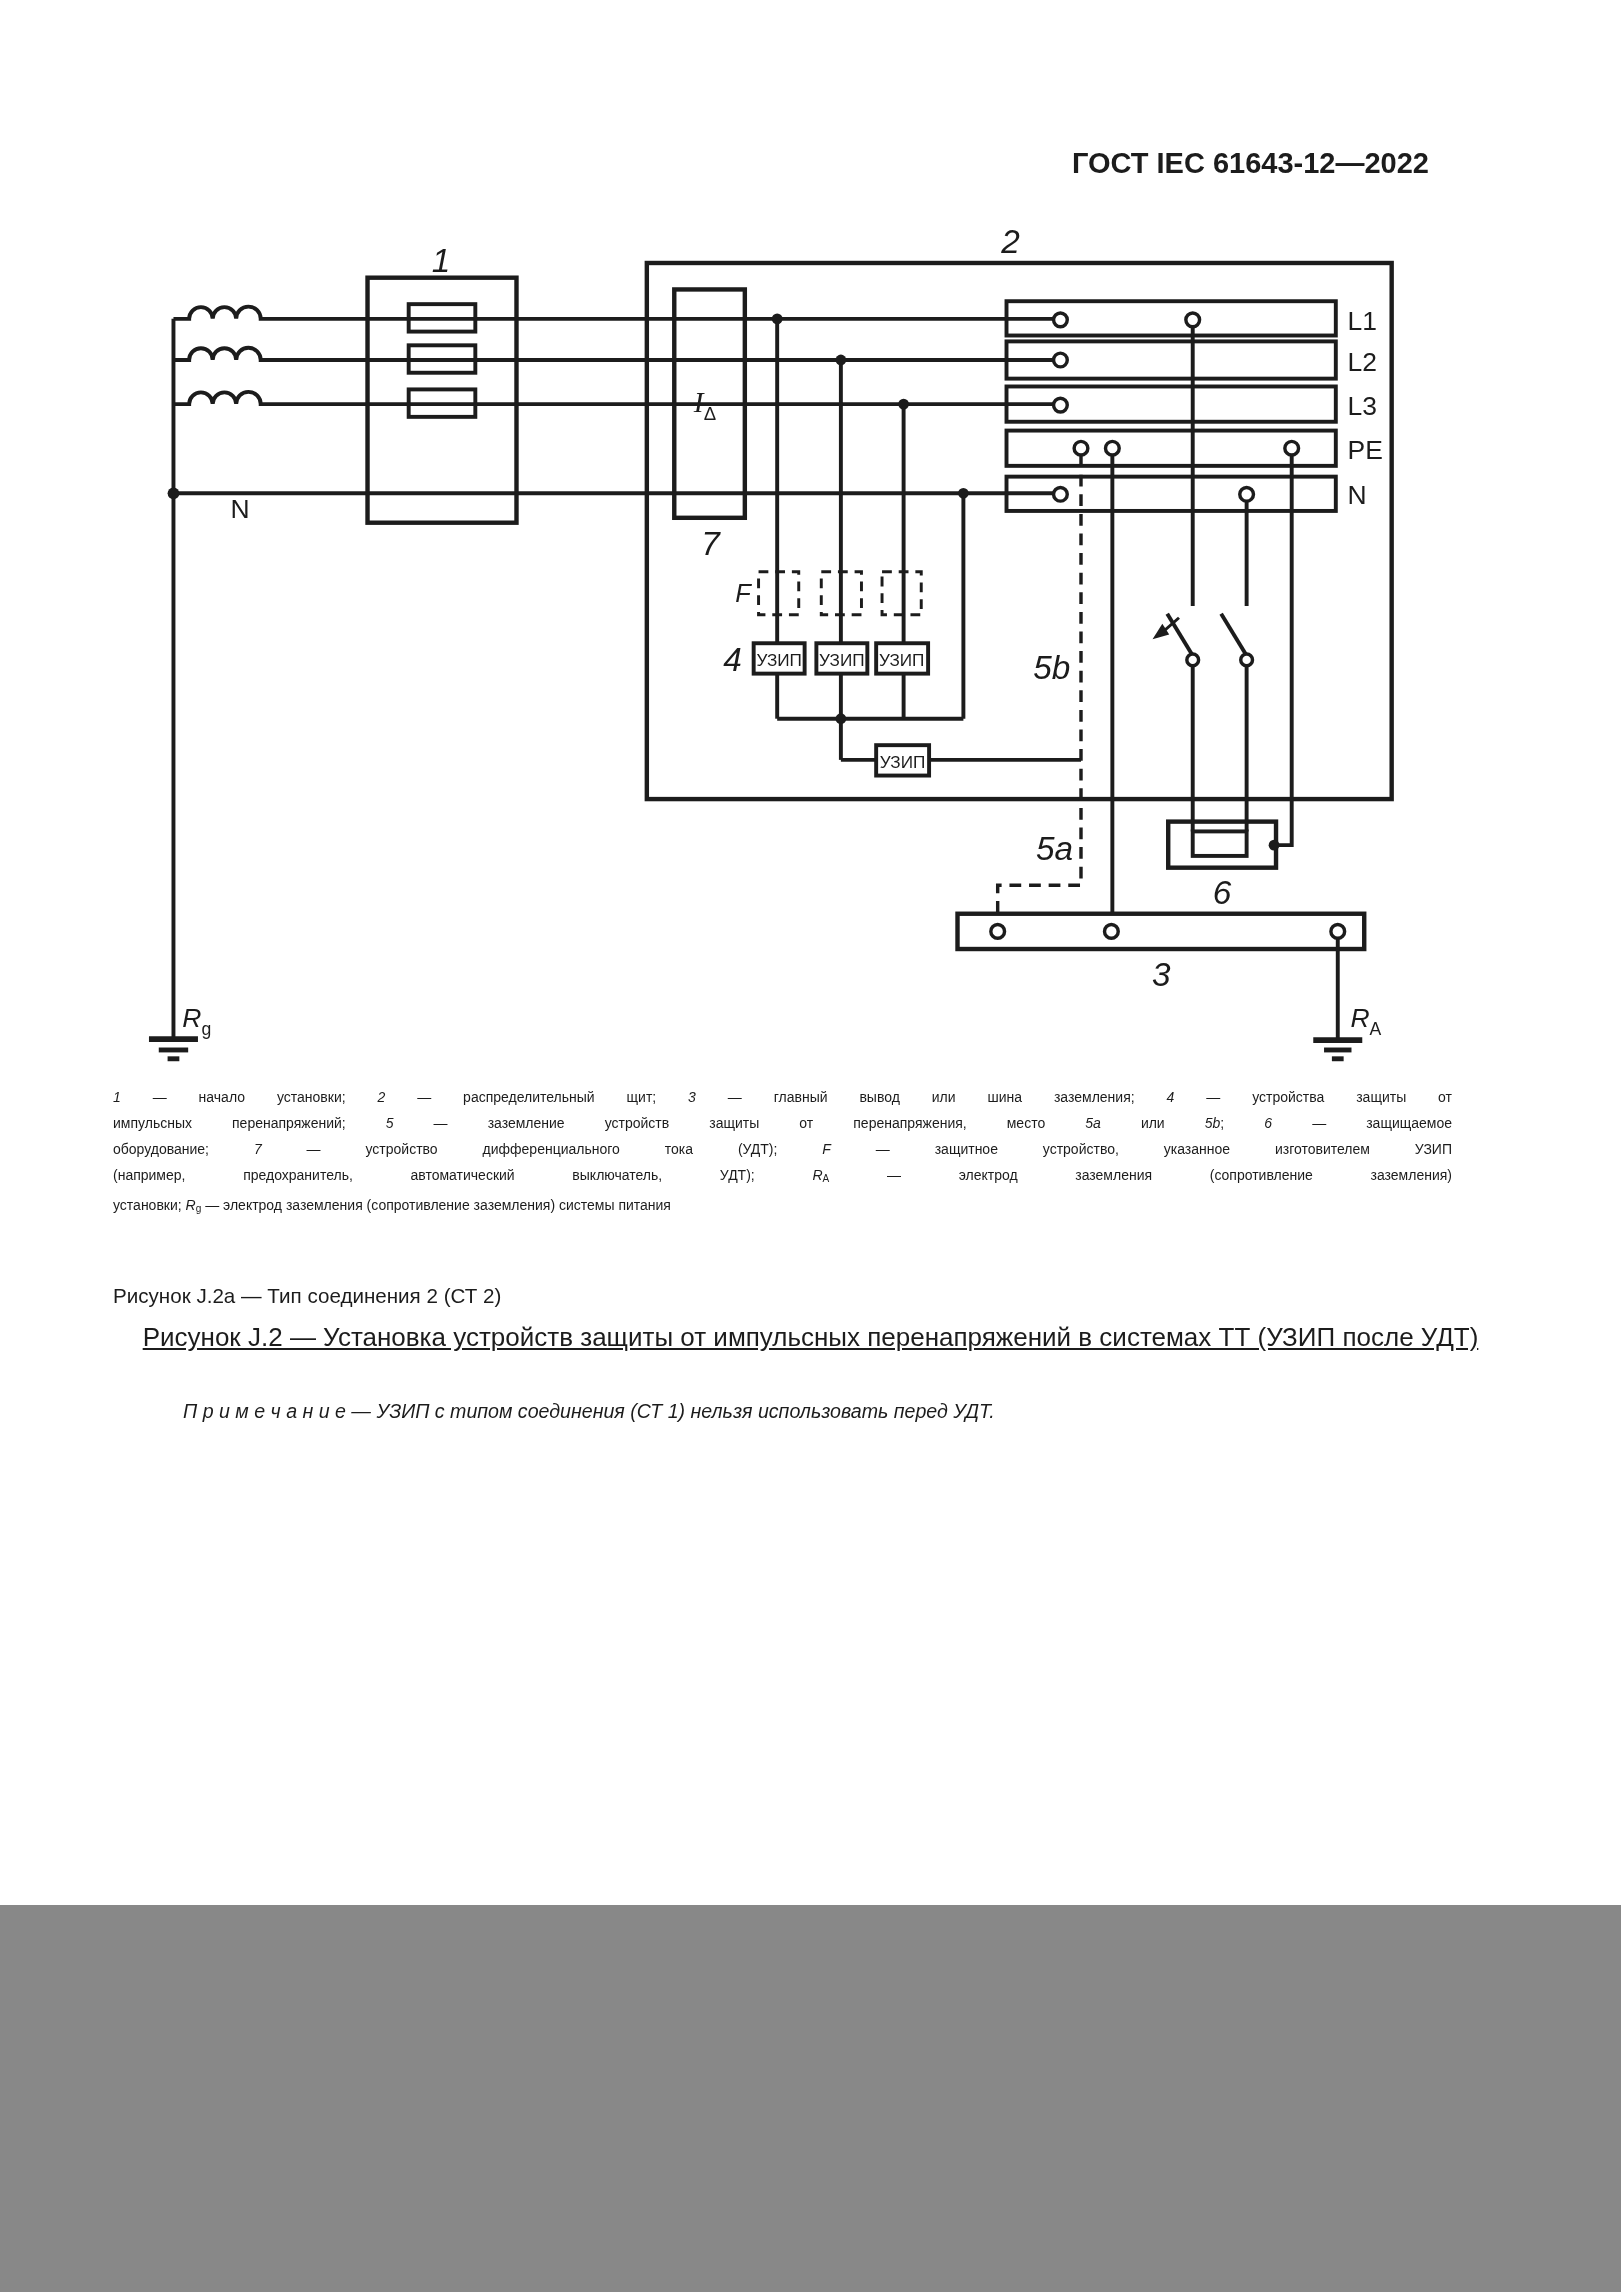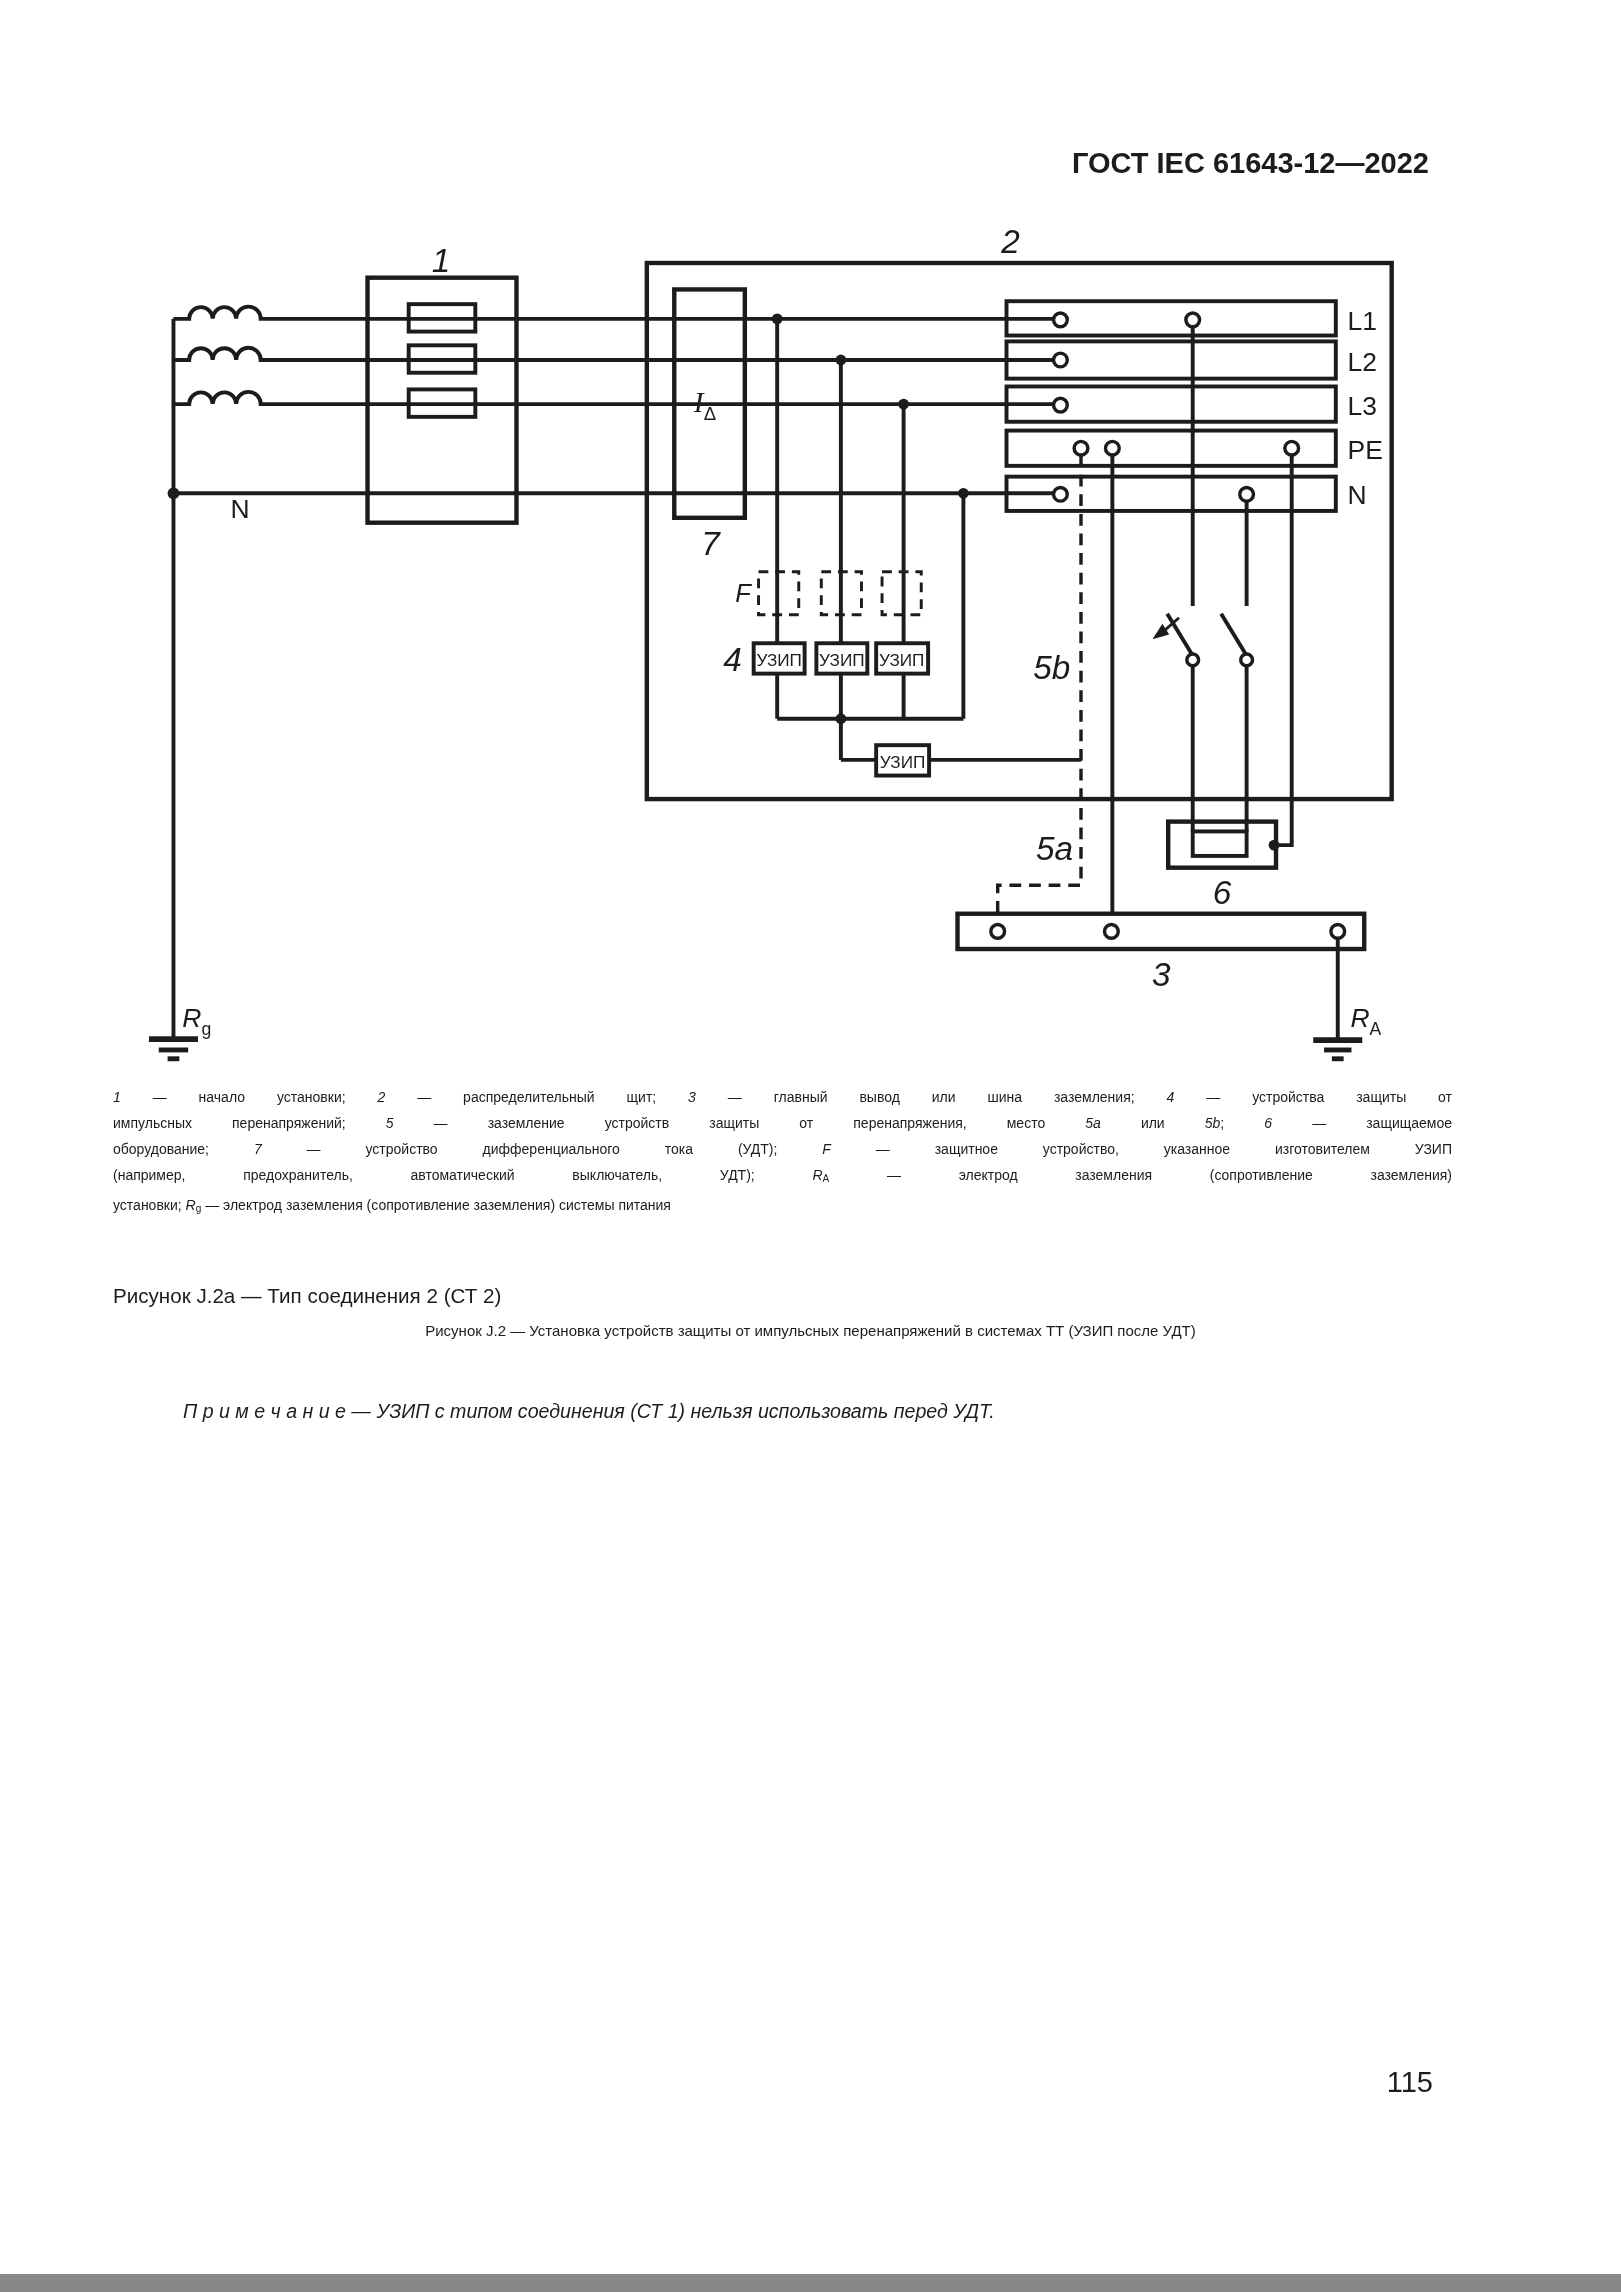--- a/index.html
+++ b/index.html
@@ -1,24 +1,24 @@
 <!DOCTYPE html>
 <html><head>
 <meta charset="utf-8">
 <style>
   html,body{margin:0;padding:0;background:#888;}
-  .page{position:relative;width:1621px;height:2274px;background:#ffffff;margin:0 auto;
+  .page{position:relative;width:1621px;height:1905px;background:#ffffff;margin:0 auto;
         font-family:"Liberation Sans",sans-serif;color:#1c1c1c;overflow:hidden;}
   .hdr{position:absolute;top:147px;right:192px;font-size:29px;font-weight:bold;letter-spacing:0;}
   svg.diagram{position:absolute;left:0;top:0;}
   .legend{position:absolute;left:113px;top:1084px;width:1339px;font-size:14px;line-height:26px;}
   .legend .jl{text-align:justify;text-align-last:justify;}
   .legend .cl{}
   .figa{position:absolute;left:113px;top:1284px;width:1339px;text-align:left;font-size:20.6px;}
-  .figm{position:absolute;left:83px;top:1322px;width:1455px;text-align:center;font-size:15px;}
+  .figm{position:absolute;left:83px;top:1322px;width:1455px;text-align:center;font-size:26px;text-decoration:underline;}
   .note{position:absolute;left:183px;top:1400px;width:1268px;font-size:19.6px;font-style:italic;}
   .pnum{position:absolute;top:2066px;right:188px;font-size:29px;}
   .d{stroke:#1c1c1c;fill:none;}
 </style>
 </head>
 <body>
 
 <div class="page">
 
   <div class="hdr">ГОСТ IEC 61643-12—2022</div>

